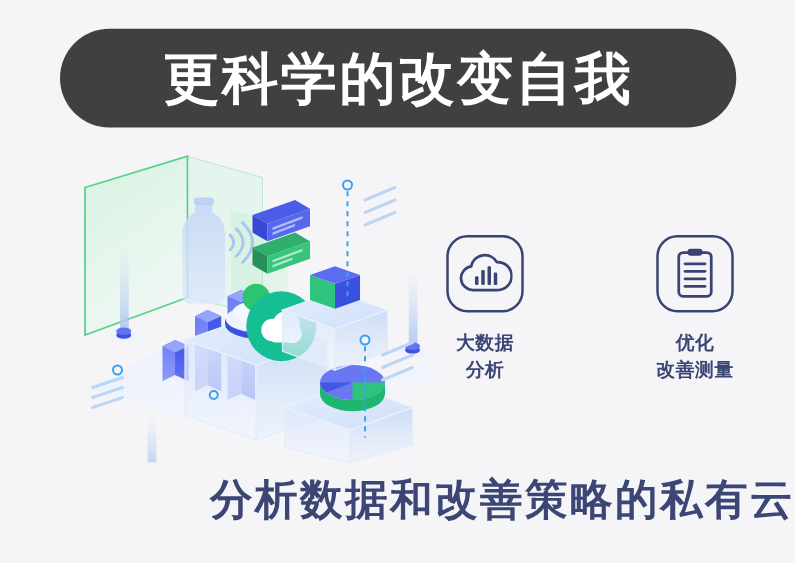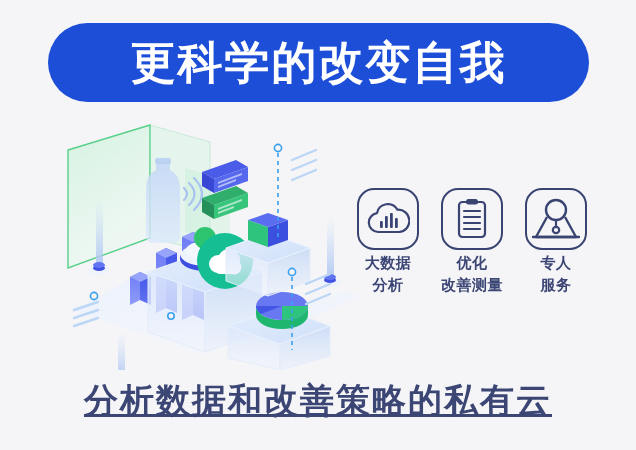--- a/index.html
+++ b/index.html
@@ -24,21 +24,21 @@
   }
 
   
   #title-pill {
     position: absolute;
     left: 48px;
     top: 23px;
     width: 541px;
     height: 79px;
     border-radius: 40px;
-    background: #1d4ed8;
+    background: #404040;
     display: flex;
     align-items: center;
     justify-content: center;
     box-sizing: border-box;
   }
   #title-text {
     color: #ffffff;
     font-size: 45px;
     font-weight: bold;
     letter-spacing: 2px;
@@ -46,28 +46,27 @@
     white-space: nowrap;
     text-align: center;
   }
 
   
   #tagline {
     position: absolute;
     left: 0;
     top: 380px;
     width: 636px;
-    text-align: center;
+    text-align: right;
     color: #3c4675;
     font-size: 34px;
     font-weight: bold;
     letter-spacing: 2px;
     line-height: 1.2;
     white-space: nowrap;
-    text-decoration: underline;
   }
 
   
   #illustration {
     position: absolute;
     left: 30px;
     top: 120px;
     width: 330px;
     height: 250px;
   }
@@ -96,21 +95,21 @@
     border: 2px solid #3a4472;
     border-radius: 17px;
     box-sizing: border-box;
     display: flex;
     align-items: center;
     justify-content: center;
     background: #f5f5f7;
   }
   .feature-icon svg { display: block; }
   .feature-label {
-    margin-top: 2px;
+    margin-top: 14px;
     color: #3c4675;
     font-size: 15px;
     font-weight: bold;
     line-height: 1.45;
     text-align: center;
     letter-spacing: 0.5px;
   }
 </style>
 </head>
 <body>
@@ -355,33 +354,18 @@
             <line x1="9" y1="31" x2="25" y2="31"></line>
           </g>
         </svg>
       </div>
       <div class="feature-label">
         <div>优化</div>
         <div>改善测量</div>
       </div>
     </div>
 
-    <div class="feature">
-      <div class="feature-icon">
-        <svg width="50" height="44" viewBox="0 0 50 44">
-          <circle cx="25" cy="13" r="10" fill="none" stroke="#3a4472" stroke-width="2.4"></circle>
-          <path d="M16,20 L5,40 h40 L34,20" fill="none" stroke="#3a4472" stroke-width="2.4" stroke-linejoin="round"></path>
-          <line x1="25" y1="23" x2="25" y2="30" stroke="#3a4472" stroke-width="2.2" stroke-linecap="round"></line>
-          <circle cx="25" cy="33" r="3.2" fill="none" stroke="#3a4472" stroke-width="2.2"></circle>
-          <line x1="2" y1="40" x2="48" y2="40" stroke="#3a4472" stroke-width="2.4" stroke-linecap="round"></line>
-        </svg>
-      </div>
-      <div class="feature-label">
-        <div>专人</div>
-        <div>服务</div>
-      </div>
-    </div>
 
   </div>
 
   <div id="tagline">分析数据和改善策略的私有云</div>
 
 </div>
 
 </body></html>

